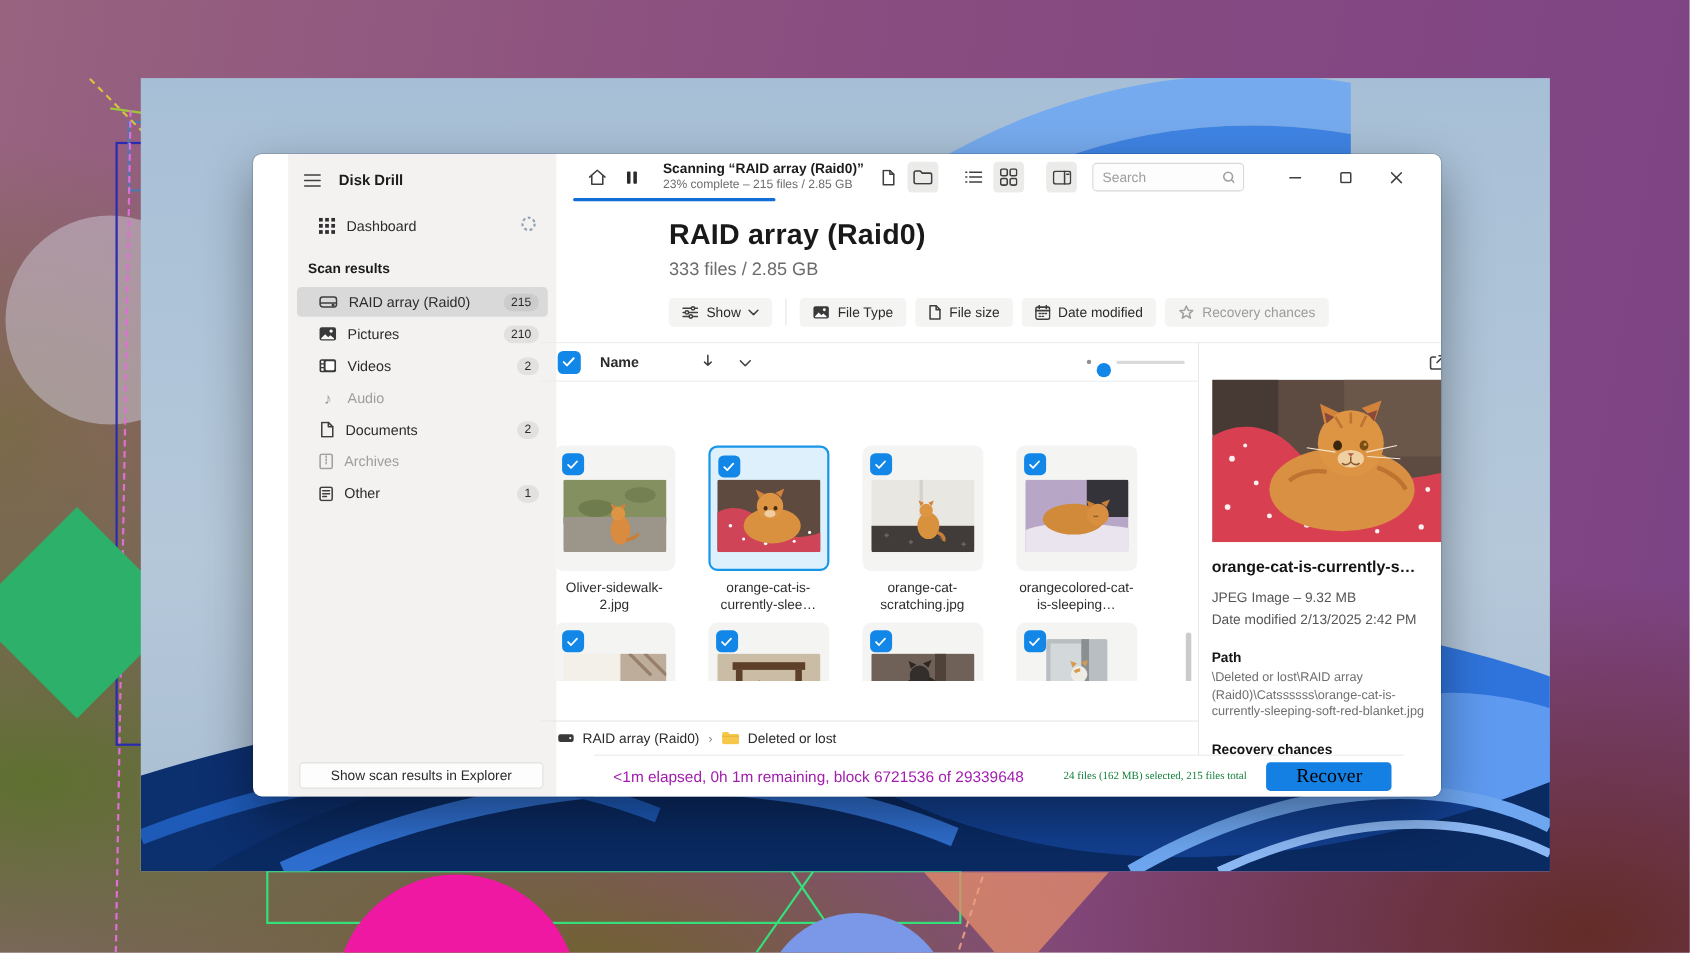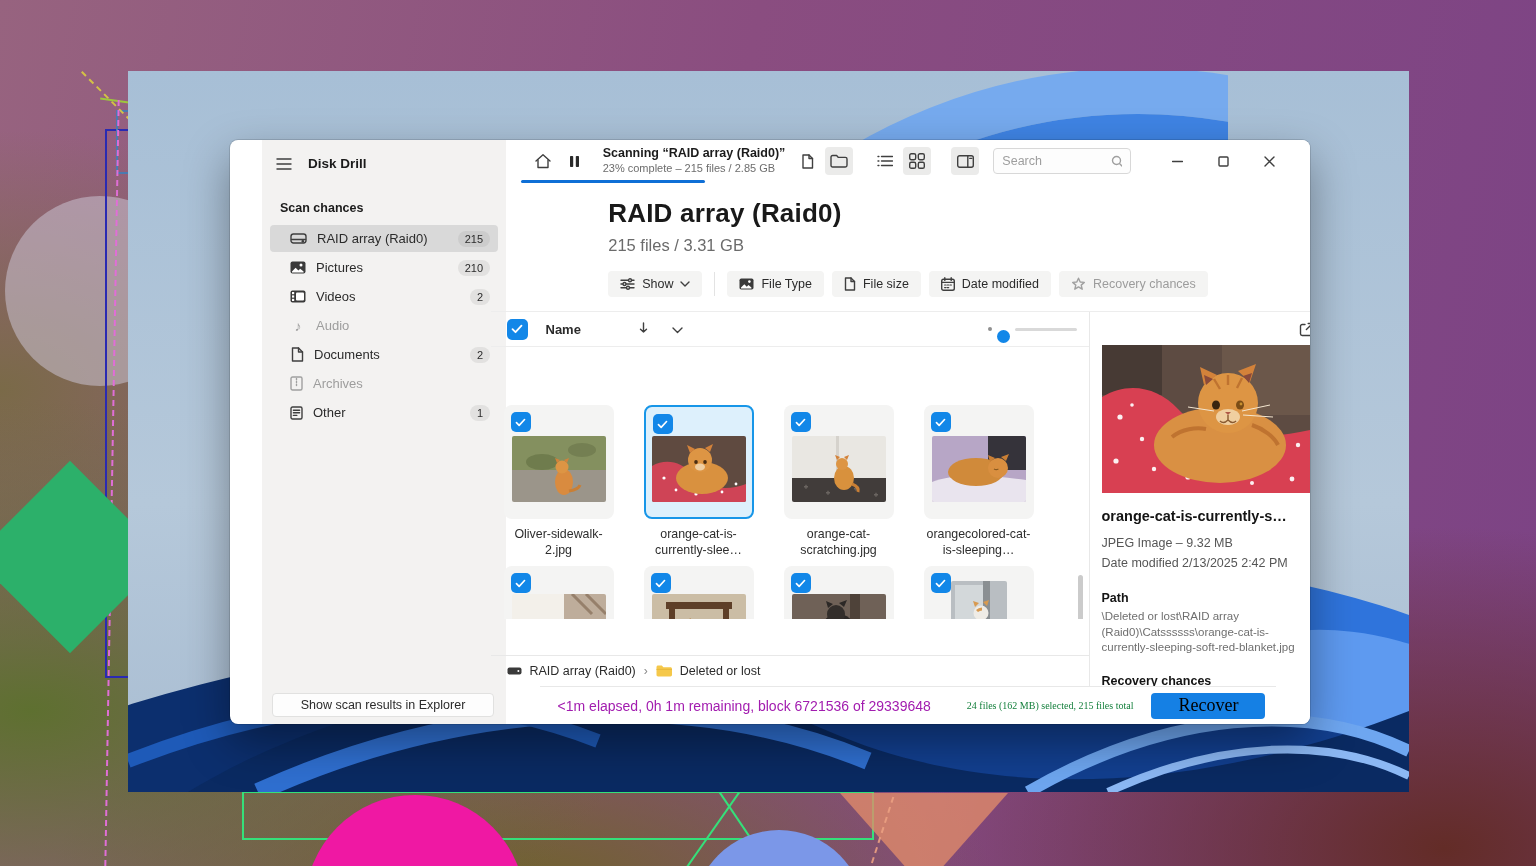--- a/index.html
+++ b/index.html
@@ -192,22 +192,41 @@
     <aside class="sidebar">
       <div class="sb-header">
         <span class="icon-btn">
           <svg class="ic" width="16" height="14">
               <path d="M1 2h14M1 7h14M1 12h14"></path>
             </svg>
         </span>
         <span class="sb-title">Disk Drill</span>
       </div>
 
-
-      <div class="sb-section">Scan chances</div>
+      <div class="sb-dash">
+        <svg width="15" height="15" fill="#2f2f2f">
+          <rect x="0" y="0" width="3.4" height="3.4"></rect>
+            <rect x="5.6" y="0" width="3.4" height="3.4"></rect>
+            <rect x="11.2" y="0" width="3.4" height="3.4"></rect>
+          <rect x="0" y="5.6" width="3.4" height="3.4"></rect>
+            <rect x="5.6" y="5.6" width="3.4" height="3.4"></rect>
+            <rect x="11.2" y="5.6" width="3.4" height="3.4"></rect>
+          <rect x="0" y="11.2" width="3.4" height="3.4"></rect>
+            <rect x="5.6" y="11.2" width="3.4" height="3.4"></rect>
+            <rect x="11.2" y="11.2" width="3.4" height="3.4"></rect>
+        </svg>
+        <span class="sb-dash-label">Dashboard</span>
+        <span class="spin">
+          <svg width="15" height="15">
+              <circle cx="7.5" cy="7.5" r="5.6" fill="none" stroke="#93a3b5" stroke-width="2" stroke-dasharray="2.6 2.4"></circle>
+            </svg>
+        </span>
+      </div>
+
+      <div class="sb-section">Scan results</div>
 
       <div class="sb-item selected">
         <svg class="ic" width="17" height="13">
             <rect x="1" y="2" width="15" height="9" rx="2.4"></rect>
             <path d="M1.5 7.5h14"></path>
             <circle cx="12.8" cy="9.3" r=".7" fill="#3f3f3f"></circle>
           </svg>
         <span class="lbl">RAID array (Raid0)</span>
         <span class="badge">215</span>
       </div>
@@ -336,21 +355,21 @@
         <span class="winctl">
           <svg class="ic" width="11" height="11">
               <path d="M1 1l9 9M10 1l-9 9"></path>
             </svg>
         </span>
         <div class="progress"></div>
       </div>
 
       <div class="page-header">
         <div class="page-title">RAID array (Raid0)</div>
-        <div class="page-sub">215 files / 3.31 GB</div>
+        <div class="page-sub">333 files / 2.85 GB</div>
         <div class="filters">
           <button class="chip">
             <svg class="ic" width="15" height="12">
                 <path d="M1 2.3h13M1 6h13M1 9.7h13"></path>
                 <circle cx="10" cy="2.3" r="1.5" fill="#fff"></circle>
                 <circle cx="4.5" cy="6" r="1.5" fill="#fff"></circle>
                 <circle cx="8" cy="9.7" r="1.5" fill="#fff"></circle>
               </svg>
             <span>Show</span>
             <svg class="ic" width="10" height="6">

